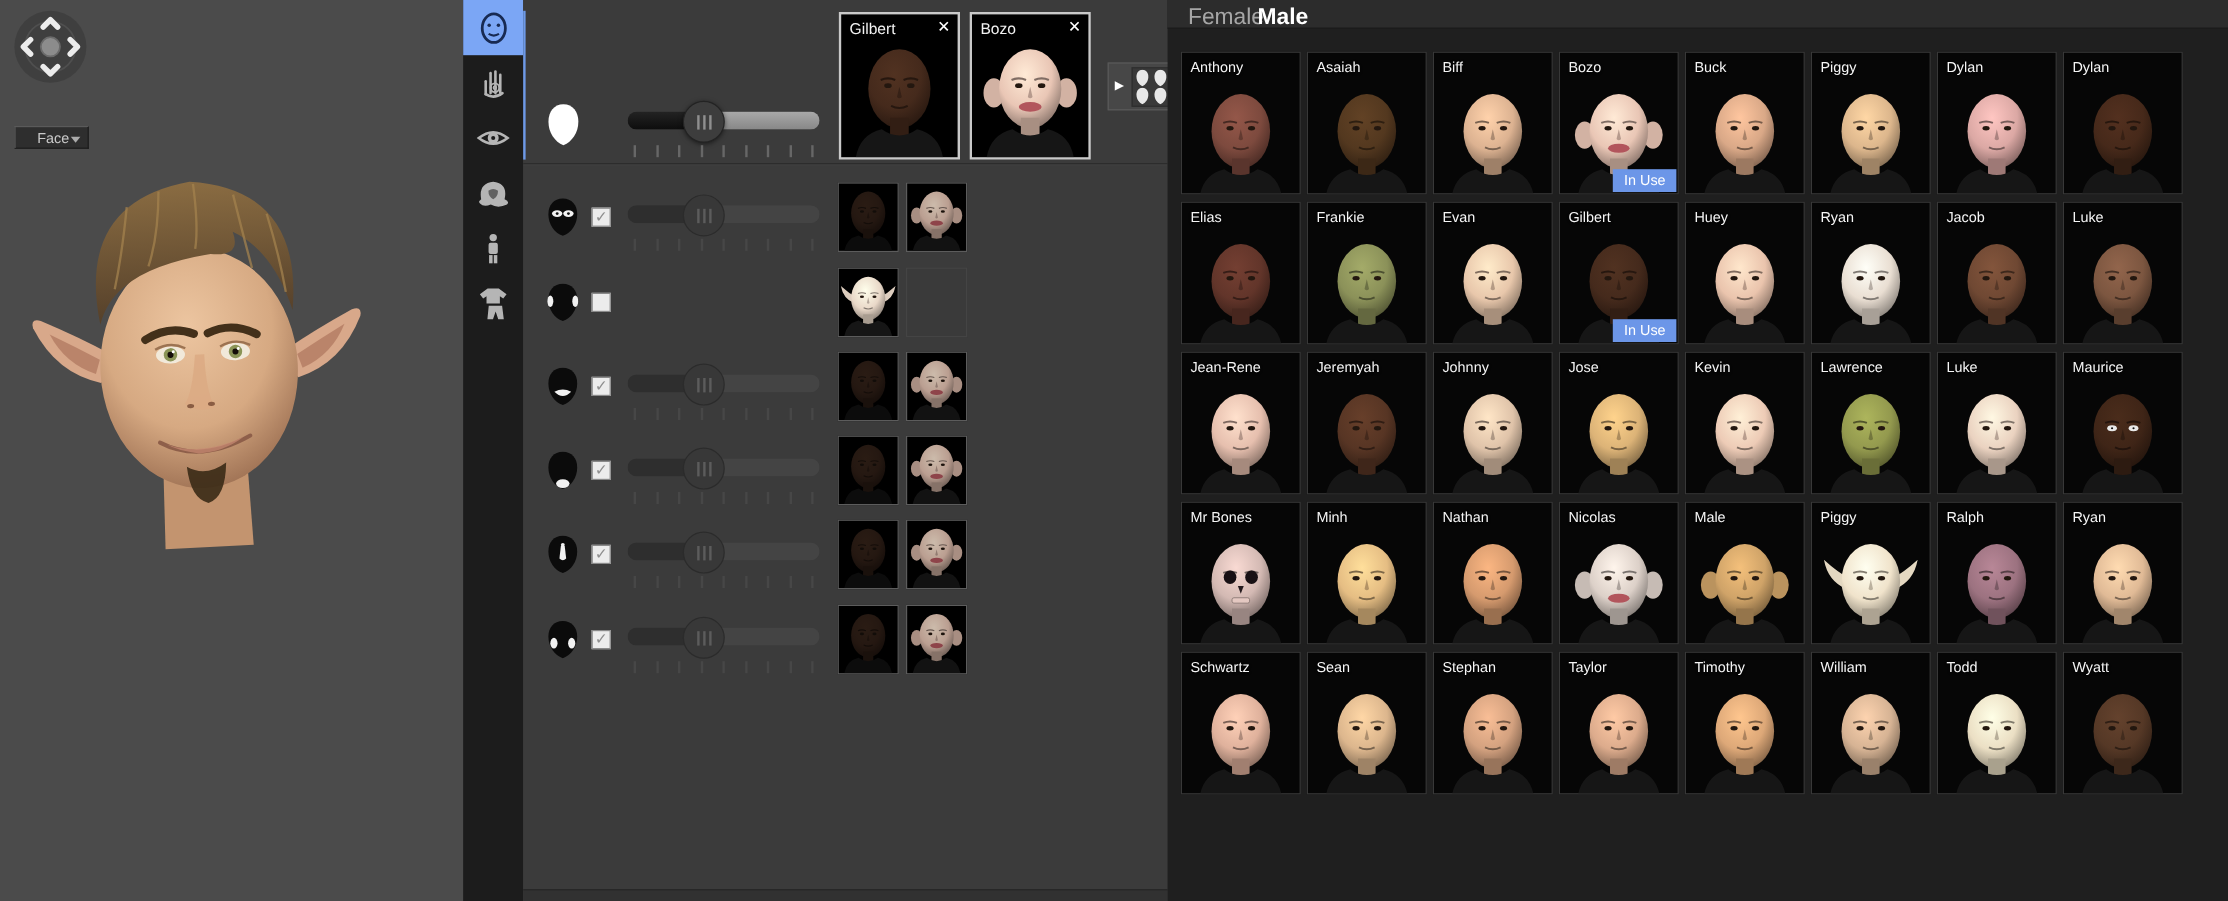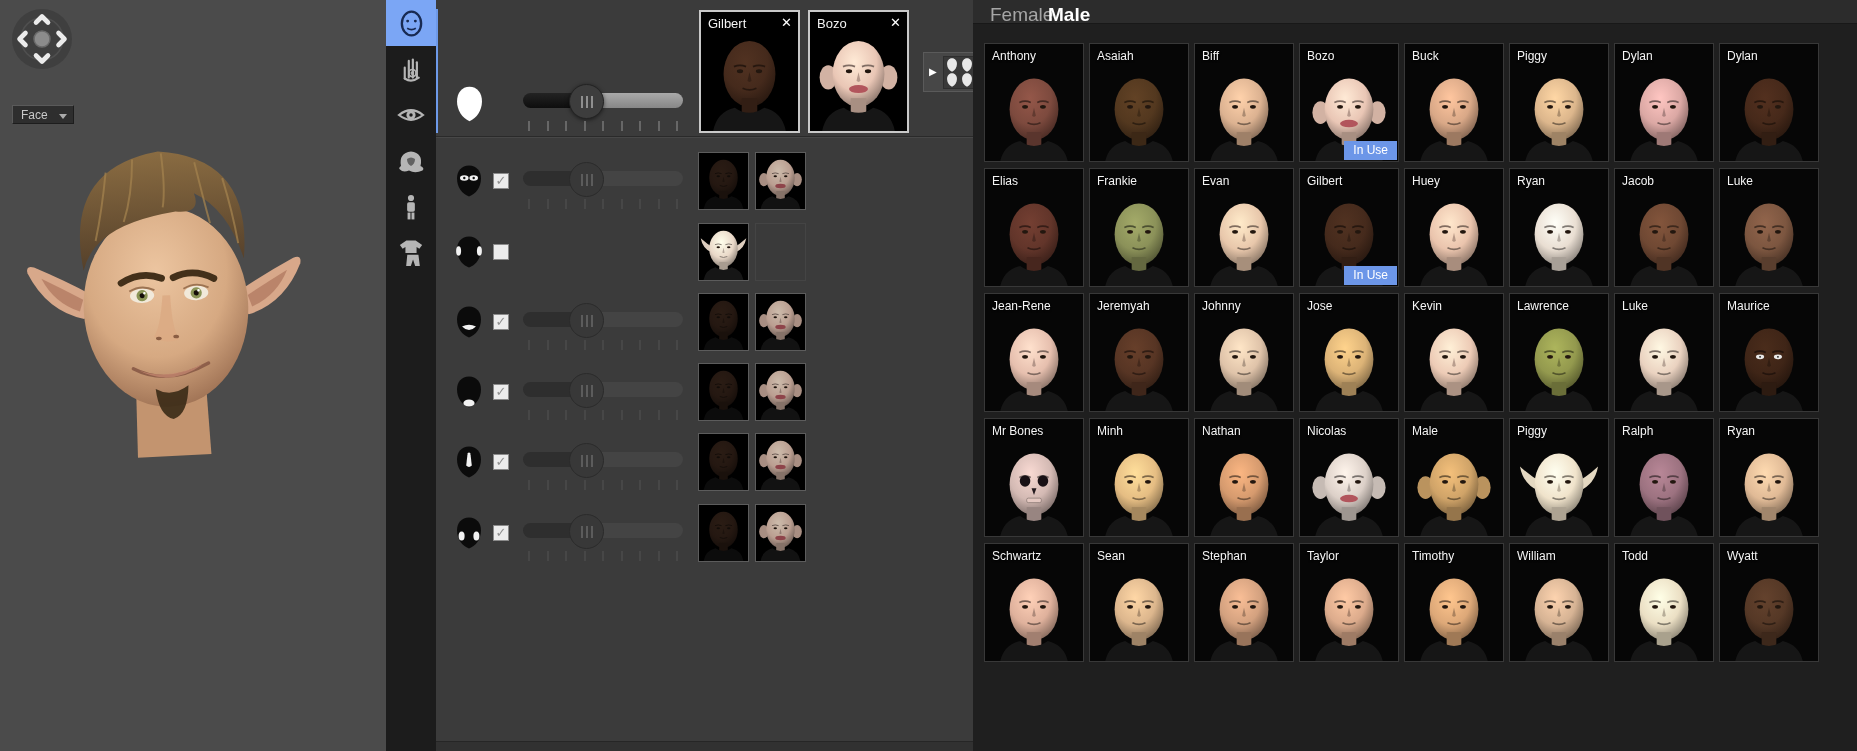--- a/index.html
+++ b/index.html
@@ -4,21 +4,21 @@
 <style>
   html,body{margin:0;padding:0;background:#222;}
   #root{position:relative;width:1857px;height:751px;overflow:hidden;
         font-family:"Liberation Sans","DejaVu Sans",sans-serif;
         -webkit-user-select:none;user-select:none;background:#3b3b3b;}
   
   #viewport{position:absolute;left:0;top:0;width:386px;height:751px;background:#4b4b4b;}
   #orbit{position:absolute;left:11px;top:8px;width:62px;height:62px;cursor:pointer;}
   #mode-dd{position:absolute;left:12px;top:105px;width:62px;height:19px;background:#2e2e2e;
            border:1px solid #5a5a5a;border-bottom-color:#1d1d1d;border-right-color:#1d1d1d;
-           color:#c9c9c9;font-size:12px;line-height:19px;padding-left:8px;box-sizing:border-box;cursor:pointer;}
+           color:#c9c9c9;font-size:12px;line-height:19px;padding-left:18px;box-sizing:border-box;cursor:pointer;}
   #mode-dd .dd-arrow{position:absolute;right:6px;top:8px;width:0;height:0;
            border-left:4px solid transparent;border-right:4px solid transparent;border-top:5px solid #ababab;}
   #character{position:absolute;left:16px;top:90px;}
   
   #toolbar{position:absolute;left:386px;top:0;width:50px;height:751px;background:#1c1c1c;}
   .tbtn{width:50px;height:46px;display:flex;align-items:center;justify-content:center;color:#b5b5b5;cursor:pointer;}
   .tbtn.selected{background:#7ba6f5;color:#182a52;}
   .tbtn svg{display:block;}
   
   #morph{position:absolute;left:436px;top:0;width:537px;height:751px;background:#3b3b3b;}

